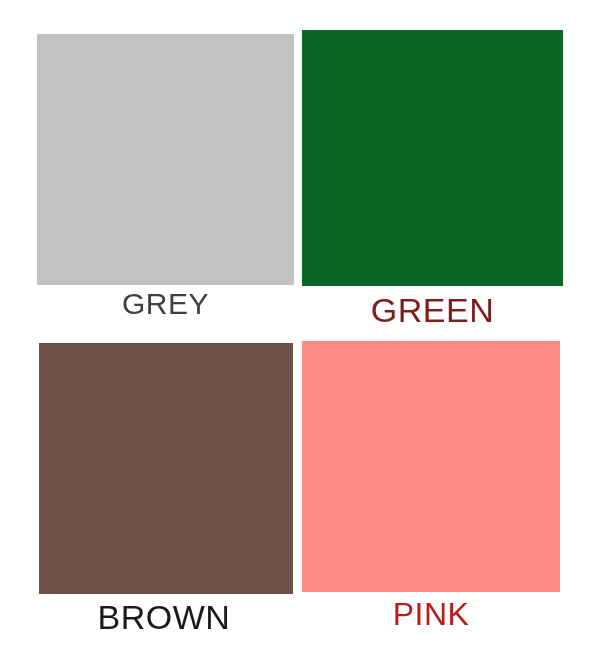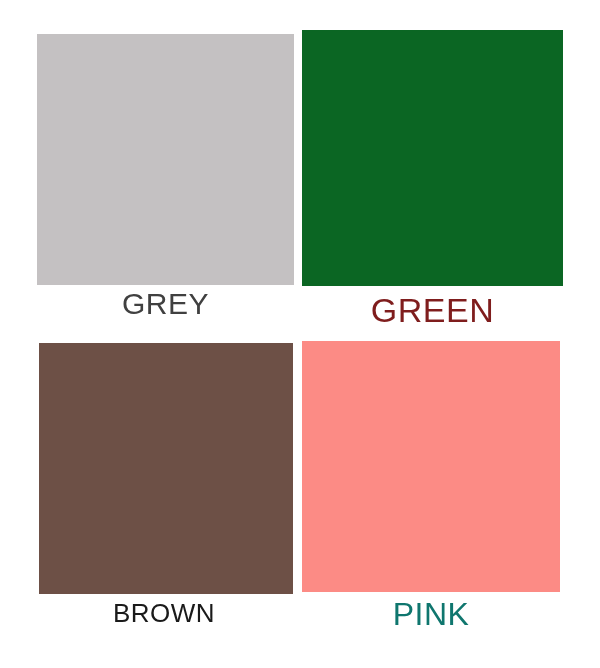--- a/index.html
+++ b/index.html
@@ -49,21 +49,21 @@
   #label-grey { left: 37px;  top: 289px; width: 257px; font-size: 30px; }
 
   
   #cell-green  { left: 300px; top: 0px;   width: 300px; height: 334px; }
   #chip-green  { left: 2px;   top: 30px;  width: 261px; height: 256px; }
   #label-green { left: 2px;   top: 293px; width: 261px; font-size: 34px; }
 
   
   #cell-brown  { left: 0px;   top: 334px; width: 300px; height: 334px; }
   #chip-brown  { left: 39px;  top: 9px;   width: 254px; height: 251px; }
-  #label-brown { left: 34px;  top: 266px; width: 260px; font-size: 26px; text-align: center; }
+  #label-brown { left: 34px;  top: 266px; width: 260px; font-size: 34px; text-align: center; }
 
   
   #cell-pink  { left: 300px; top: 334px; width: 300px; height: 334px; }
   #chip-pink  { left: 2px;   top: 7px;   width: 258px; height: 251px; }
   #label-pink { left: 2px;   top: 264px; width: 258px; font-size: 32px; }
 </style>
 </head>
 <body style="background: rgb(255, 255, 255);">
 
 <div id="swatch-grid">
@@ -78,16 +78,16 @@
     <div class="swatch-label" id="label-green" style="color: #7f1d1d;">GREEN</div>
   </div>
 
   <div class="swatch-cell" id="cell-brown">
     <div class="swatch-chip" id="chip-brown" style="background: rgb(109, 80, 70);"></div>
     <div class="swatch-label" id="label-brown" style="color: rgb(26, 26, 26);">BROWN</div>
   </div>
 
   <div class="swatch-cell" id="cell-pink">
     <div class="swatch-chip" id="chip-pink" style="background: rgb(252, 139, 133);"></div>
-    <div class="swatch-label" id="label-pink" style="color: #0f766e;">PINK</div>
+    <div class="swatch-label" id="label-pink" style="color: #b91c1c;">PINK</div>
   </div>
 
 </div>
 
 </body></html>

